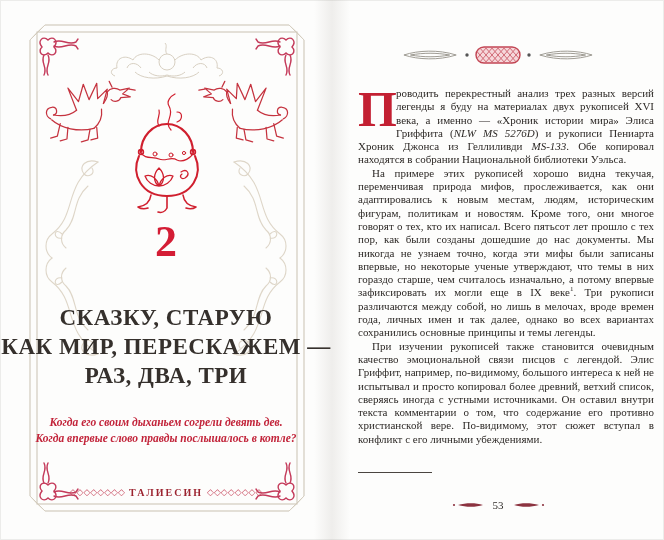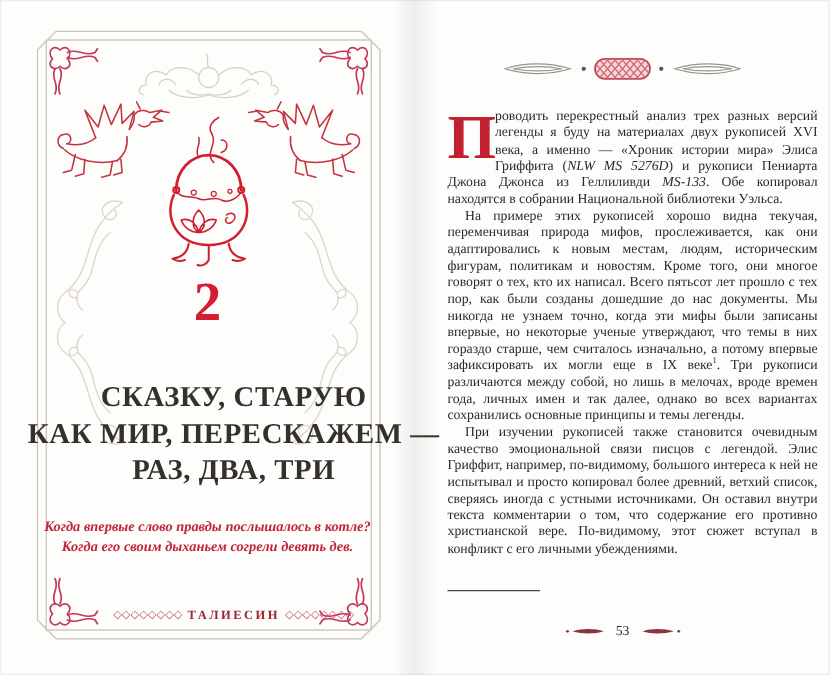--- a/index.html
+++ b/index.html
@@ -40,31 +40,31 @@
   .part-num{
     position:absolute;left:0;top:222px;width:332px;text-align:center;
     font-size:44px;line-height:40px;font-weight:bold;color:#d41d35;
   }
   .part-label{
     position:absolute;left:0;top:269px;width:332px;text-align:center;
     font-size:15px;letter-spacing:7px;text-indent:7px;color:var(--gray-label);
   }
   .chapter-title{
     position:absolute;left:0;top:303px;width:332px;text-align:center;
-    font-weight:bold;color:#35302c;font-size:23px;line-height:29px;letter-spacing:0.5px;padding-left:21px;
+    font-weight:bold;color:#35302c;font-size:23px;line-height:29px;letter-spacing:0.5px;
   }
   .chapter-title div{white-space:nowrap;}
   .epigraph{
     position:absolute;left:0;top:414px;width:332px;text-align:center;
     font-style:italic;font-weight:bold;color:var(--epigraph);
     font-size:11.5px;line-height:16.2px;
   }
   .epigraph div{white-space:nowrap;}
   .attribution{
-    position:absolute;left:0;top:482px;width:332px;text-align:center;white-space:nowrap;padding-left:21px;
+    position:absolute;left:0;top:482px;width:332px;text-align:center;white-space:nowrap;
   }
   .attribution .diamonds{font-size:9px;color:#c84a5f;letter-spacing:0px;vertical-align:1px;}
   .attribution .attr-label{
     font-size:10px;font-weight:bold;color:var(--maroon);letter-spacing:2px;margin:0 4px;
   }
 
   
   .divider{position:absolute;left:0;top:46px;width:332px;display:flex;justify-content:center;align-items:center;gap:5px;}
   .body-text{
     position:absolute;left:26px;top:87px;width:296px;
@@ -211,22 +211,22 @@
     </svg>
 
     <div class="part-num">2</div>
     <div class="chapter-title">
       <div>СКАЗКУ, СТАРУЮ</div>
       <div>КАК МИР, ПЕРЕСКАЖЕМ —</div>
       <div>РАЗ, ДВА, ТРИ</div>
     </div>
 
     <div class="epigraph">
+      <div>Когда его своим дыханьем согрели девять дев.</div>
       <div>Когда впервые слово правды послышалось в котле?</div>
-      <div>Когда его своим дыханьем согрели девять дев.</div>
     </div>
 
     <div class="attribution"><span class="diamonds">◇◇◇◇◇◇◇◇</span><span class="attr-label">ТАЛИЕСИН</span><span class="diamonds">◇◇◇◇◇◇◇◇</span></div>
   </div>
 
   <div class="page page-right">
 
     <div class="divider">
       <svg width="56" height="14" viewBox="0 0 60 14" fill="none" stroke="#98948c" stroke-width="1">
         <path d="M1 7 C16 2 38 1 57 7 C38 13 16 12 1 7 Z"></path>
@@ -250,21 +250,21 @@
       <svg width="6" height="6" viewBox="0 0 6 6">
           <circle cx="3" cy="3" r="1.7" fill="#555"></circle>
         </svg>
       <svg width="56" height="14" viewBox="0 0 60 14" style="transform:scaleX(-1)" fill="none" stroke="#98948c" stroke-width="1">
         <path d="M1 7 C16 2 38 1 57 7 C38 13 16 12 1 7 Z"></path>
         <path d="M8 7 C22 4.5 36 4.5 50 7 C36 9.5 22 9.5 8 7 Z"></path>
       </svg>
     </div>
 
     <div class="body-text">
-      <p><span class="dropcap">П</span><span>роводить перекрестный анализ трех разных версий легенды я буду на материалах двух рукописей XVI века, а именно — «Хроник истории мира» Элиса Гриффита (</span><i>NLW MS 5276D</i><span>) и рукописи Пениарта Джона Джонса из Геллиливди </span><i>MS-133</i><span>. Обе копировал находятся в собрании Национальной библиотеки Уэльса.</span></p>
+      <p><span class="dropcap">П</span><span>роводить перекрестный анализ трех разных версий легенды я буду на материалах двух рукописей XVI века, а именно — «Хроник истории мира» Элиса Гриффита (</span><i>NLW MS 5276D</i><span>) и рукописи Пениарта Хроник Джонса из Геллиливди </span><i>MS-133</i><span>. Обе копировал находятся в собрании Национальной библиотеки Уэльса.</span></p>
       <p><span>На примере этих рукописей хорошо видна текучая, переменчивая природа мифов, прослеживается, как они адаптировались к новым местам, людям, историческим фигурам, политикам и новостям. Кроме того, они многое говорят о тех, кто их написал. Всего пятьсот лет прошло с тех пор, как были созданы дошедшие до нас документы. Мы никогда не узнаем точно, когда эти мифы были записаны впервые, но некоторые ученые утверждают, что темы в них гораздо старше, чем считалось изначально, а потому впервые зафиксировать их могли еще в IX веке</span><sup>1</sup><span>. Три рукописи различаются между собой, но лишь в мелочах, вроде времен года, личных имен и так далее, однако во всех вариантах сохранились основные принципы и темы легенды.</span></p>
       <p>При изучении рукописей также становится очевидным качество эмоциональной связи писцов с легендой. Элис Гриффит, например, по-видимому, большого интереса к ней не испытывал и просто копировал более древний, ветхий список, сверяясь иногда с устными источниками. Он оставил внутри текста комментарии о том, что содержание его противно христианской вере. По-видимому, этот сюжет вступал в конфликт с его личными убеждениями.</p>
     </div>
 
     <div class="footnote-area">
       <div class="footnote-rule"></div>
     </div>
 
     <div class="page-number-row">
       <svg width="32" height="8" viewBox="0 0 32 8">

